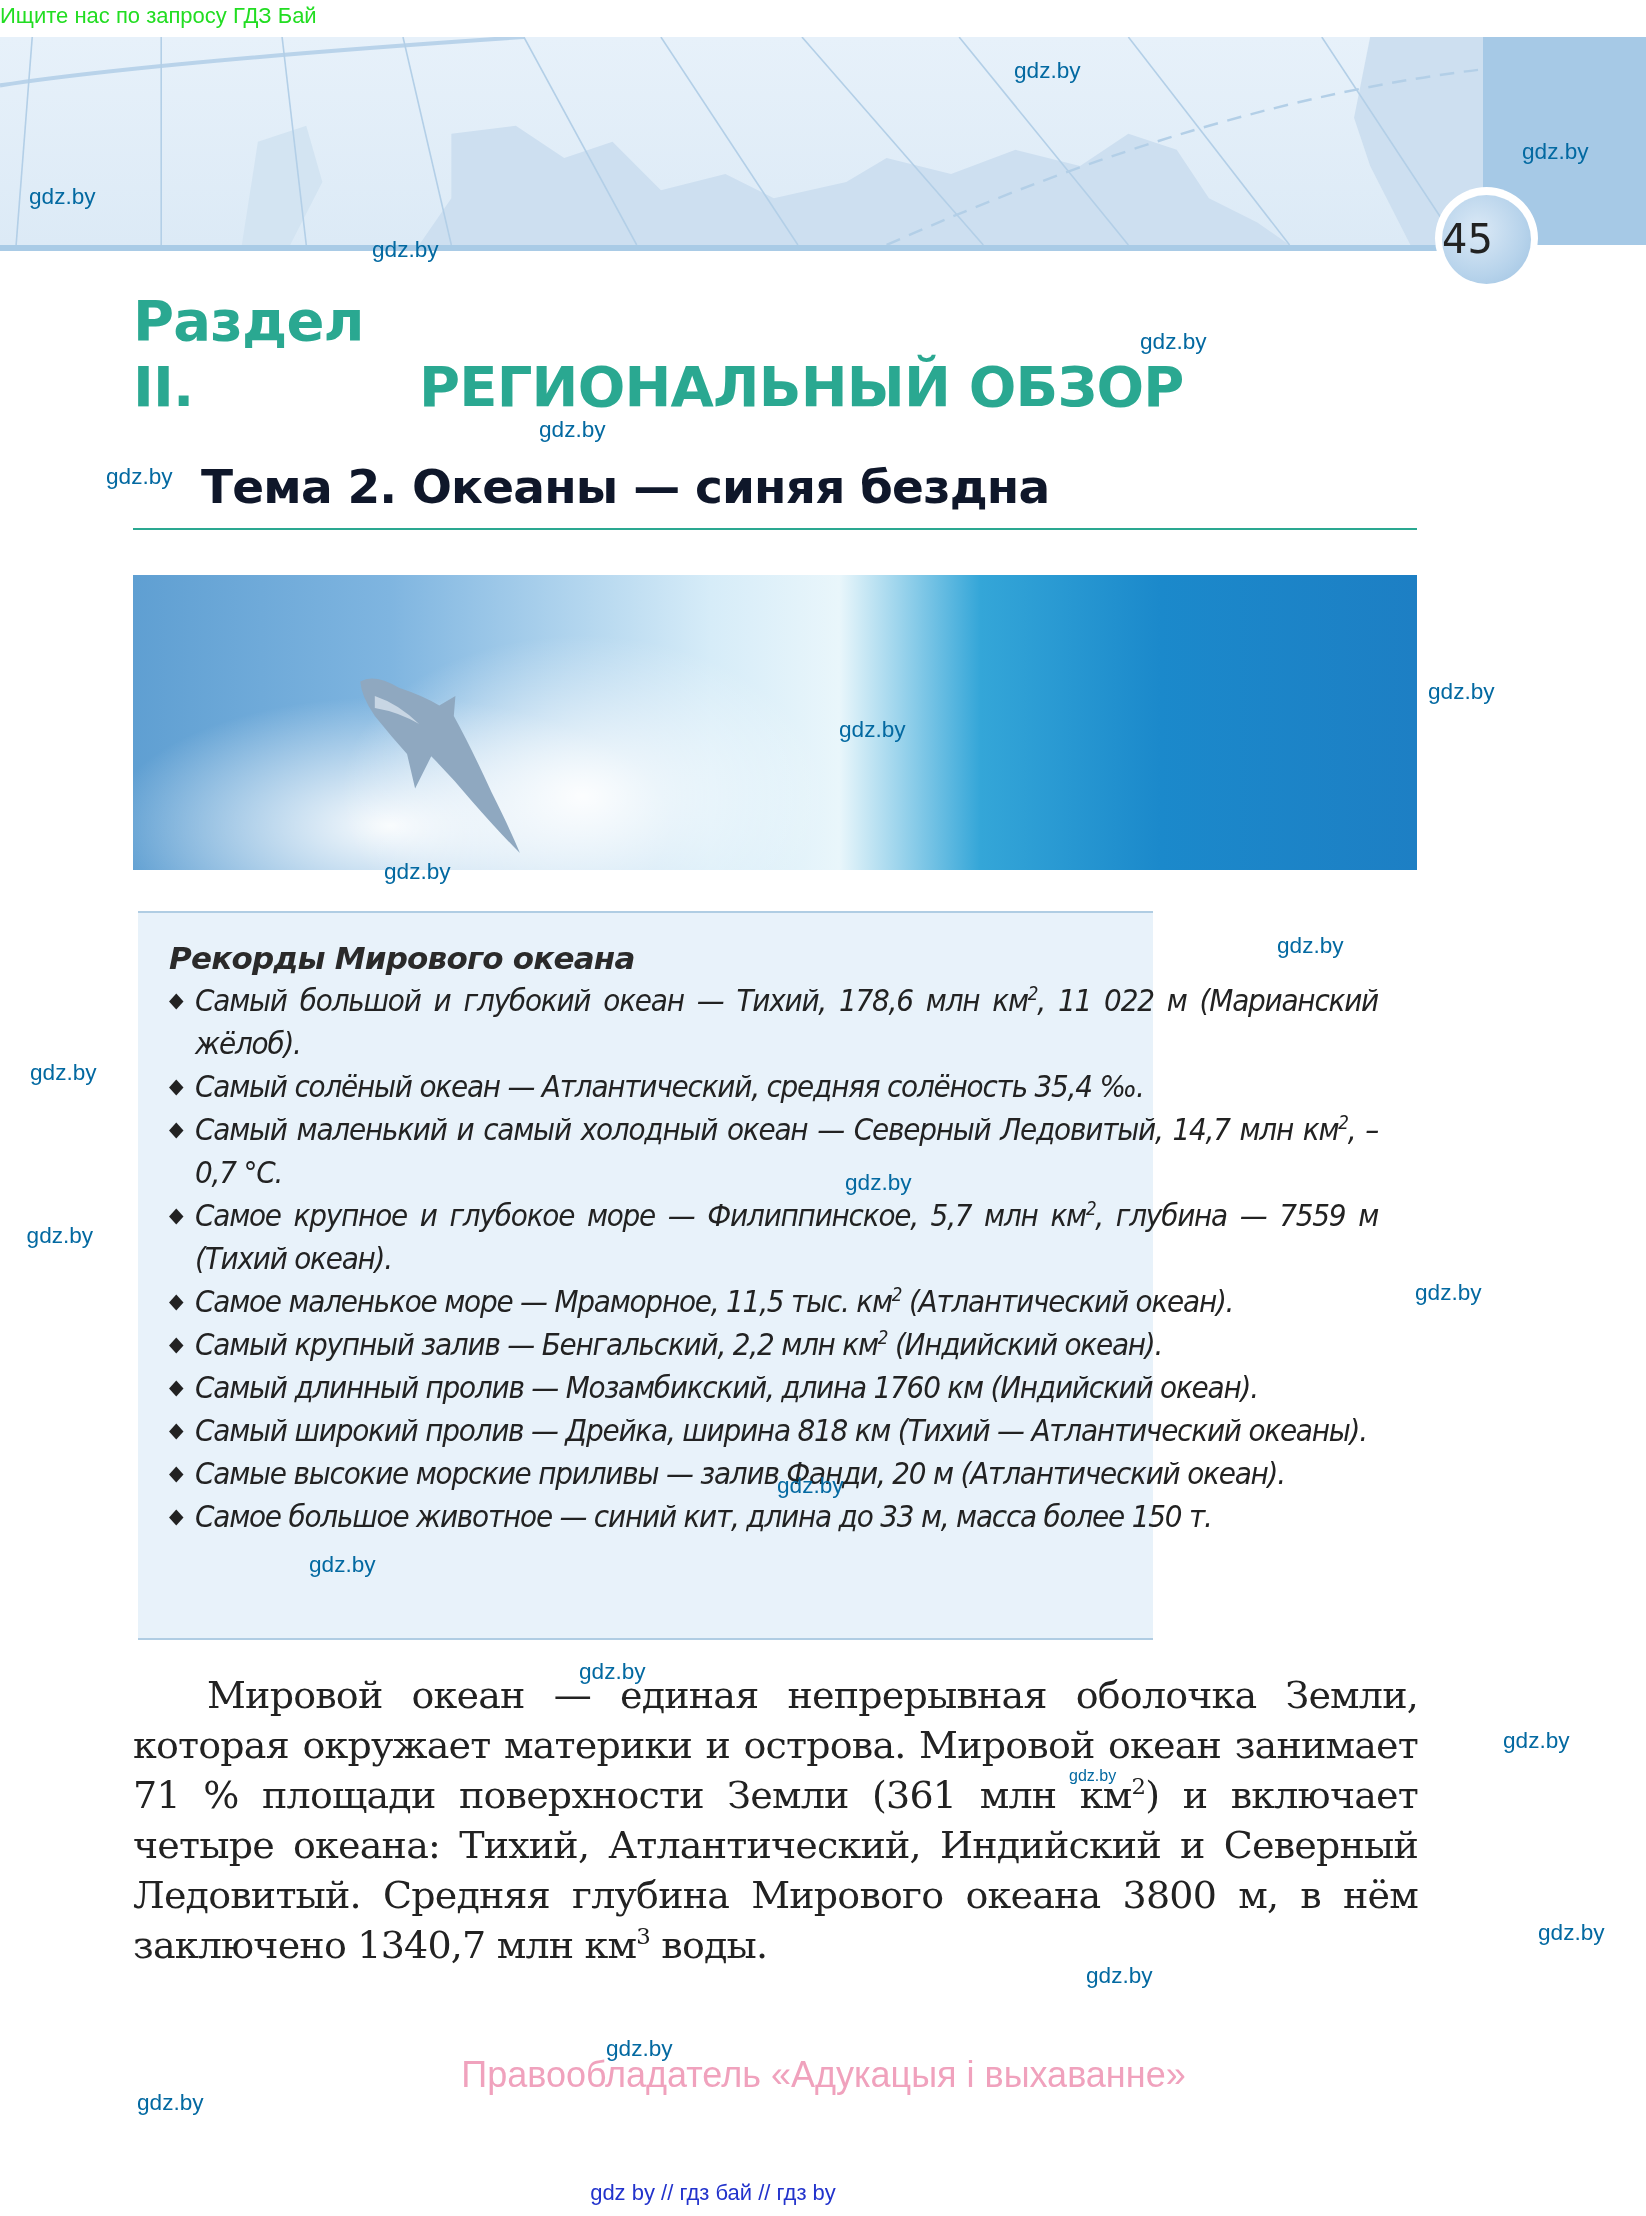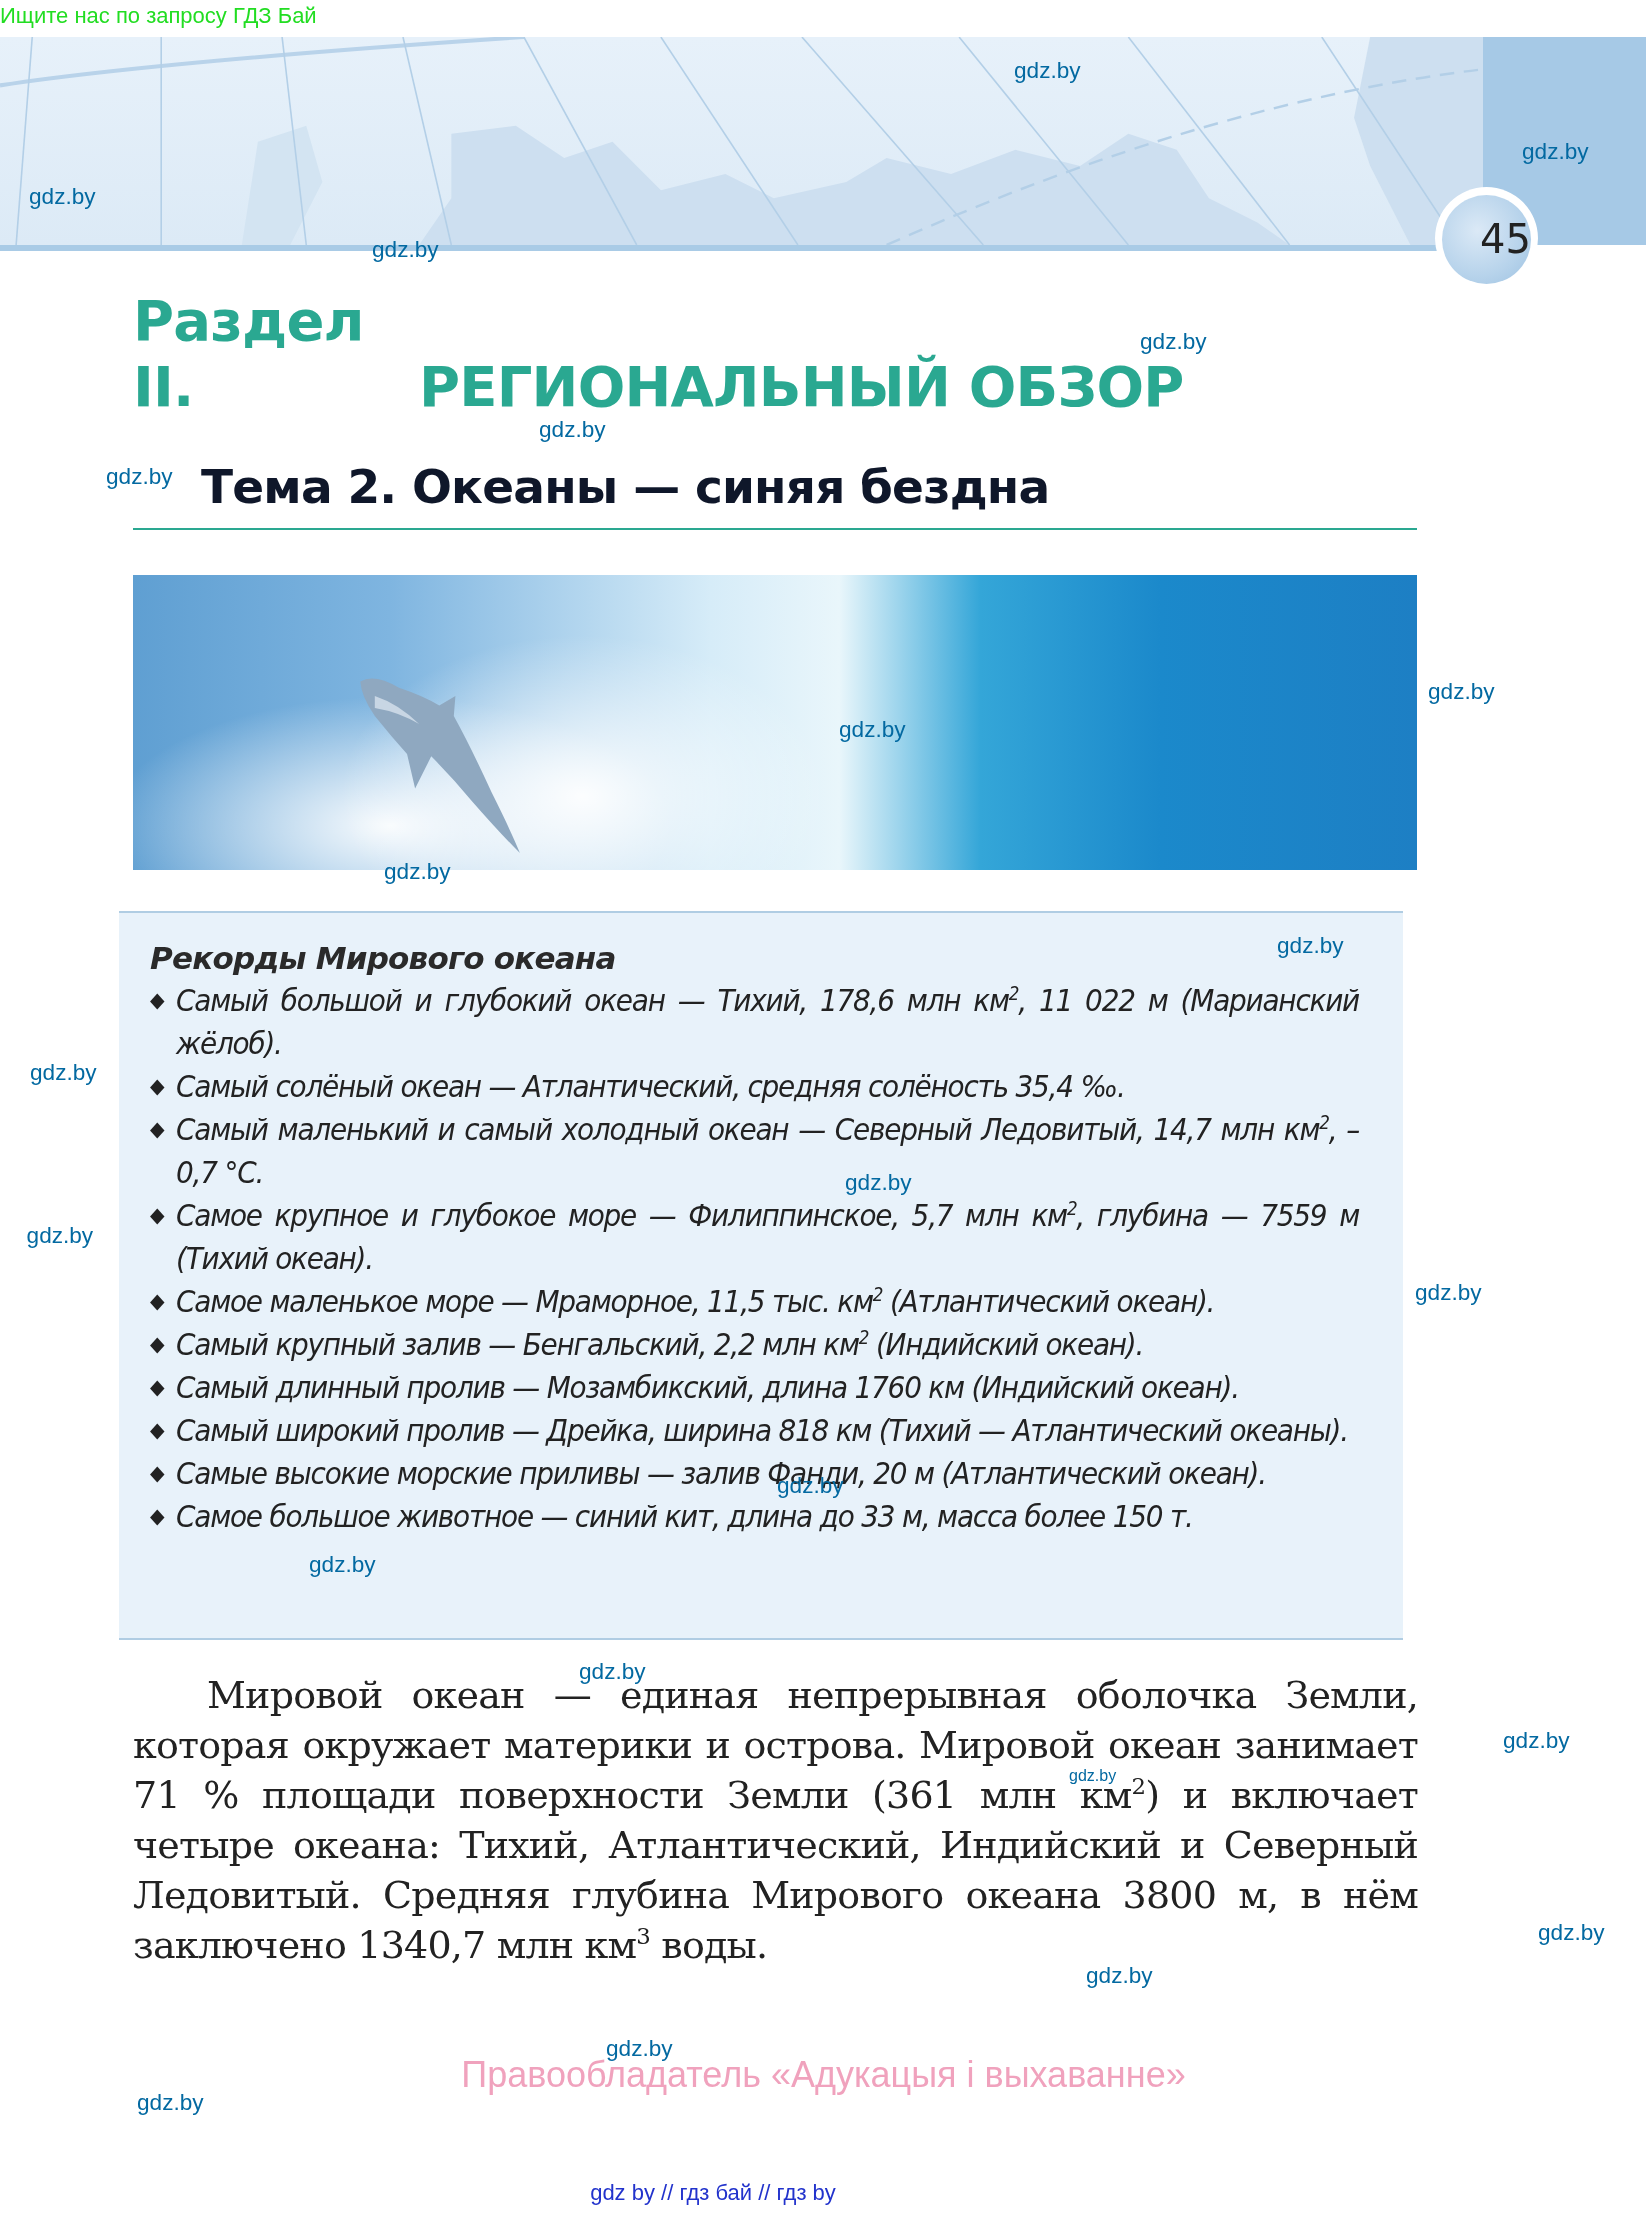--- a/index.html
+++ b/index.html
@@ -4,33 +4,33 @@
 <style>
   html, body { margin:0; padding:0; background:#ffffff; }
   body { width:1647px; height:2216px; position:relative; overflow:hidden; font-family:"Liberation Sans", sans-serif; }
   .abs { position:absolute; }
   .topnote { top:3.2px; left:0; width:1647px; text-align:left; color:#22dd22; font-size:22px; font-family:"Liberation Sans", sans-serif; }
   .banner { top:37px; left:0; width:1483px; height:208px; background:linear-gradient(180deg,#e7f1fa 0%,#dceaf6 100%); overflow:hidden; border-bottom:6.4px solid #a9cbe6; }
   .banner svg { position:absolute; left:0; top:0; }
   .tab { top:37px; left:1483px; width:164px; height:208px; background:#a6c9e6; }
   .pagebadge { top:187px; left:1435px; width:103px; height:103px; border-radius:50%; background:#ffffff; }
   .globe { top:195px; left:1442px; width:89px; height:89px; border-radius:50%; background:radial-gradient(circle at 40% 40%,#dbe9f6 0%,#b7d3eb 60%,#9cc1e1 100%); }
-  .pagenum { top:216px; left:1442px; width:89px; text-align:right; font-size:40px; color:#222; font-family:"DejaVu Sans", sans-serif; }
+  .pagenum { top:216px; left:1442px; width:89px; text-align:left; font-size:40px; color:#222; font-family:"DejaVu Sans", sans-serif; }
   .wm { color:#0369a1; font-size:22.6px; font-family:Liberation Sans, sans-serif; white-space:nowrap; }
   .h1 { left:133px; top:280px; color:#2aa891; font-weight:bold; font-size:56px; line-height:66px; font-family:"DejaVu Sans", sans-serif; letter-spacing:-0.8px;margin-top:8px; }
   .h1 .l2 { display:block; padding-left:286px; }
   .h1 .sec { display:inline-block; width:286px; }
   .h2 { left:201px; top:459px; color:#0f172a; font-weight:bold; font-size:47px; font-family:"DejaVu Sans", sans-serif; letter-spacing:-0.8px; }
   .rule { left:133px; top:528px; width:1284px; height:2.4px; background:#2aa891; }
   .photo { left:133px; top:575px; width:1284px; height:295px; overflow:hidden;
     background:
       radial-gradient(ellipse 242px 161px at 35% 75%, rgba(255,255,255,0.95) 0%, rgba(255,255,255,0) 100%),
       radial-gradient(ellipse 282px 129px at 20% 85%, rgba(255,255,255,0.95) 0%, rgba(255,255,255,0) 100%),
       linear-gradient(90deg,#5f9fd2 0%,#7fb5e0 20%,#d6ecf8 45%,#e9f6fb 55%,#34a6d8 66%,#1b89cb 80%,#1d7fc4 100%); }
-  .records { left:119px; top:911px; width:1284px; height:729px; background:#e8f2fa; border-top:2.4px solid #b0cde3; border-bottom:2.4px solid #b0cde3; box-sizing:border-box; }
+  .records { left:138px; top:911px; width:1015px; height:729px; background:#e8f2fa; border-top:2.4px solid #b0cde3; border-bottom:2.4px solid #b0cde3; box-sizing:border-box; }
   .records .title { position:absolute; left:31px; top:27px; font-size:31px; font-weight:bold; font-style:italic; color:#2a2a2a; font-family:"DejaVu Sans", sans-serif; letter-spacing:-0.8px; }
   .records ul { list-style:none; margin:0; padding:0; position:absolute; left:31px; top:66px; width:1209px; }
   .records li { position:relative; padding-left:26px; font-size:31px; line-height:43px; font-style:italic; color:#222; font-family:"DejaVu Sans Condensed","DejaVu Sans", sans-serif; letter-spacing:-1.2px; text-align:justify; }
   .records li .bullet { position:absolute; left:0; top:0; font-size:21px; font-style:normal; }
   sup { font-size:0.6em; line-height:0; }
   .para { left:133px; top:1670px; width:1285px; font-size:38px; line-height:50px; color:#222; font-family:"DejaVu Serif", serif; text-align:justify; letter-spacing:-0.8px; }
   .para .indent { display:inline-block; width:74px; }
   .owner { left:0; top:2054px; width:1647px; text-align:center; color:#f0a2bd; font-size:36px; font-family:"Liberation Sans", sans-serif; }
   .footer { left:0; top:2180px; width:1426px; text-align:center; color:#2233cc; font-size:22px; font-family:"Liberation Sans", sans-serif; }
 </style>

